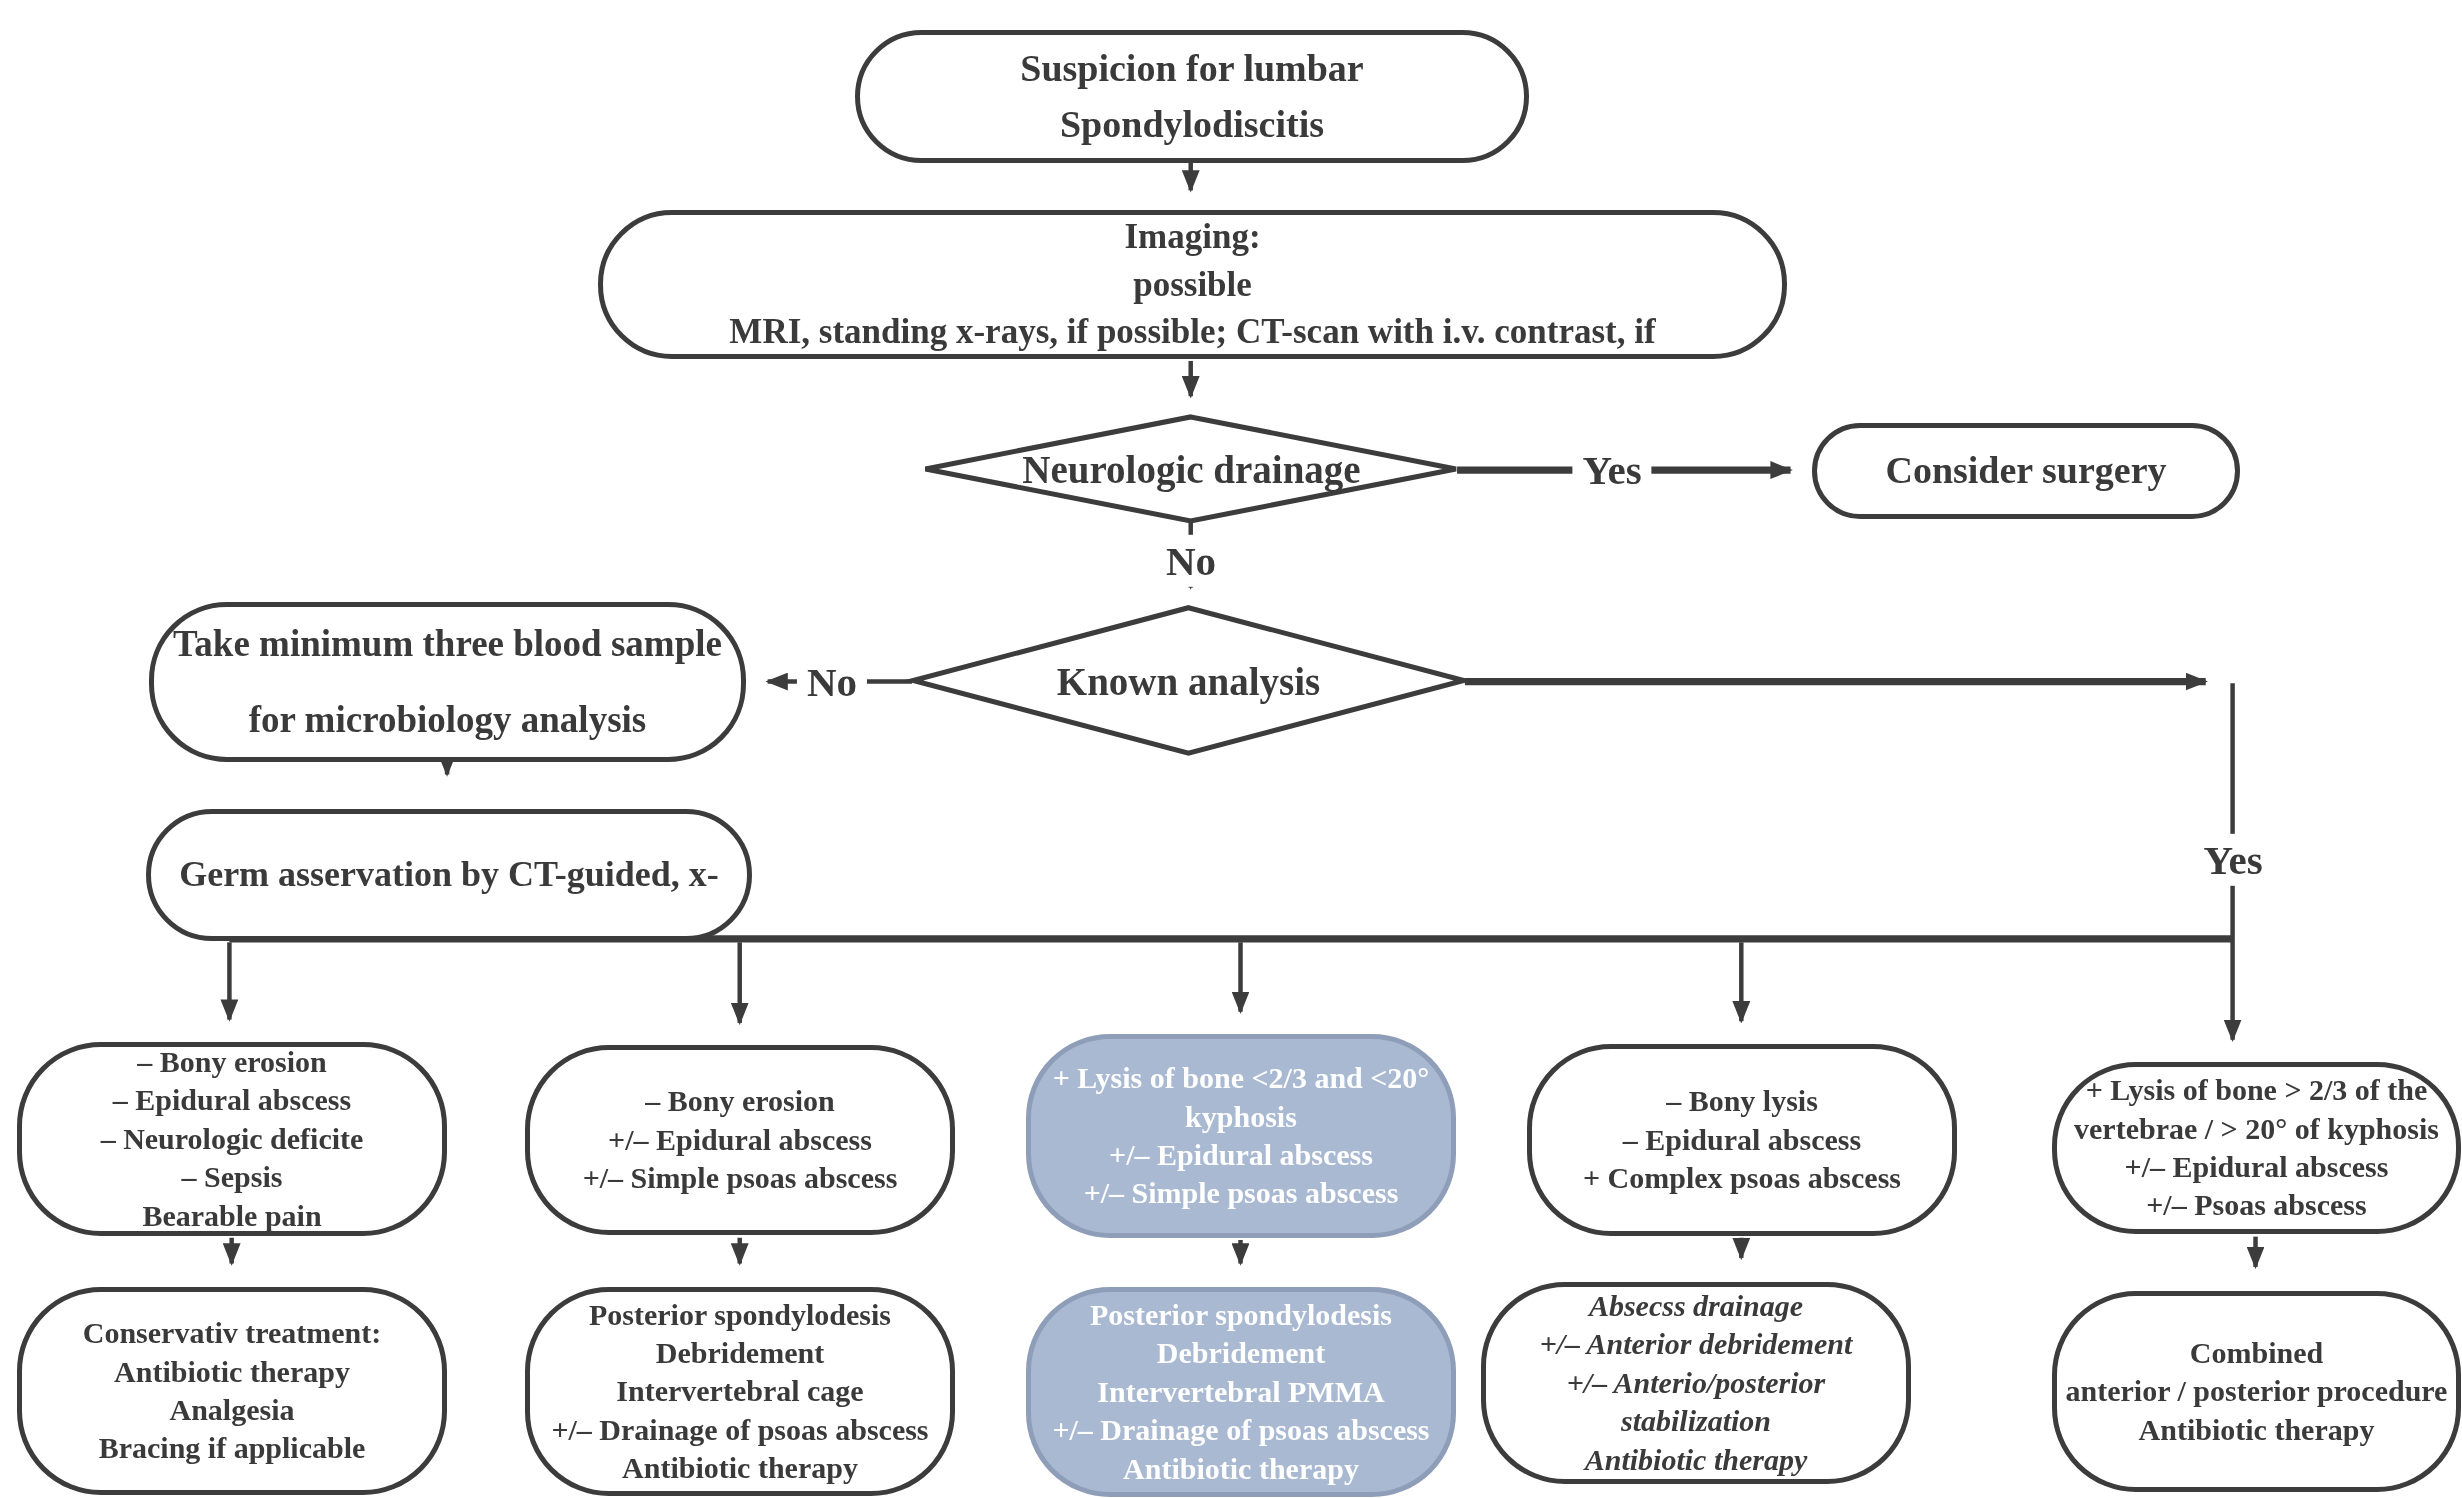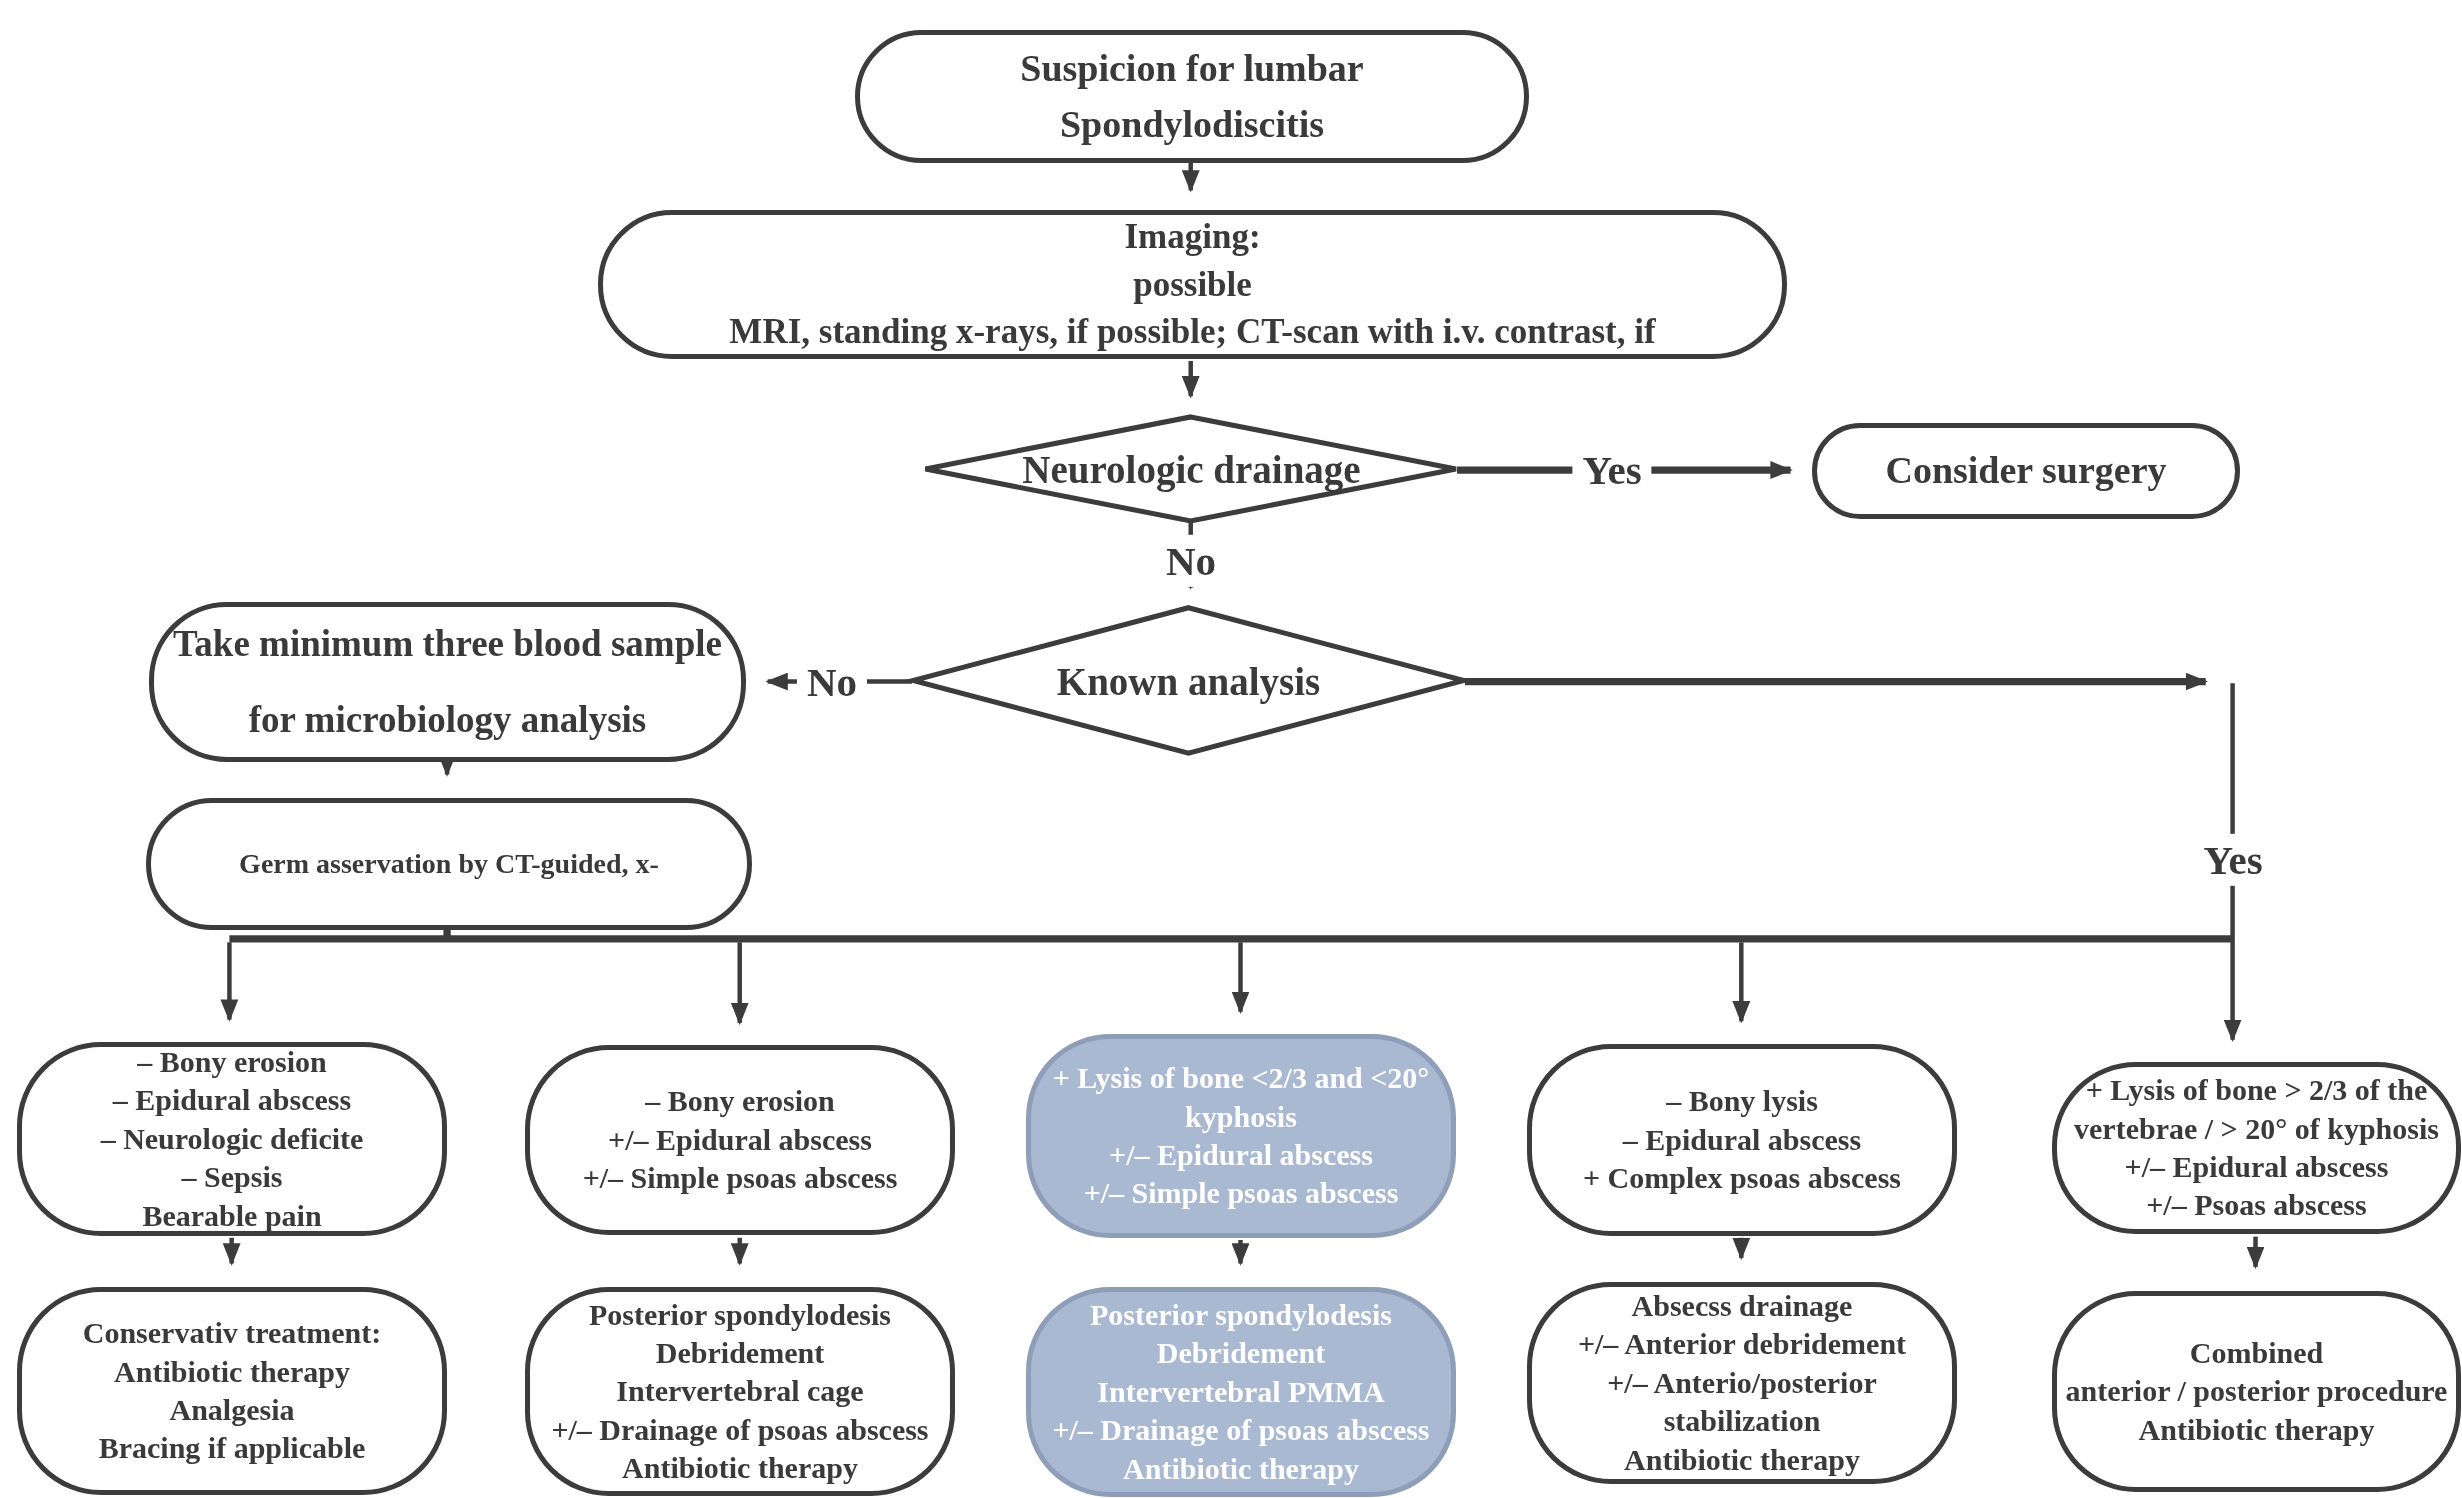--- a/index.html
+++ b/index.html
@@ -27,21 +27,21 @@
   }
   .node .ln,.lines .ln{white-space:nowrap;}
   .hl{background:var(--highlight-fill);border-color:var(--highlight-border);color:var(--highlight-text);}
   .dlabel,.elabel{
     position:absolute;display:flex;align-items:center;justify-content:center;
     text-align:center;white-space:nowrap;
   }
   .elabel{background:#fff;padding:2.2px 10px;transform:translate(-50%,-50%);font-size:41px;}
   .fs68{font-size:38px;line-height:1.45;}
   .fs62{font-size:35px;line-height:1.36;}
-  .fs64{font-size:28px;line-height:1.42;}
+  .fs64{font-size:36px;line-height:1.42;margin-top:11px;}
   .blood{line-height:2.05;font-size:37px;}
   .col{font-size:30px;line-height:1.28;}
   .dia{font-size:39px;}
 </style>
 </head>
 <body>
 
 <div class="stage">
 
   <svg class="wires" viewBox="0 0 4400 2677">
@@ -171,21 +171,21 @@
       </div>
   </div>
 
   <div class="node col" style="left:1527px;top:1044px;width:430px;height:192px;border-radius:84px;">
     <div class="lines">
         <div class="ln">– Bony lysis</div>
         <div class="ln">– Epidural abscess</div>
         <div class="ln">+ Complex psoas abscess</div>
       </div>
   </div>
-  <div class="node col" style="left:1527px;top:1282px;width:430px;height:202px;border-radius:84px;">
+  <div class="node col" style="left:1481px;top:1282px;width:430px;height:202px;border-radius:84px;font-style:italic;">
     <div class="lines">
         <div class="ln">Absecss drainage</div>
         <div class="ln">+/– Anterior debridement</div>
         <div class="ln">+/– Anterio/posterior</div>
         <div class="ln">stabilization</div>
         <div class="ln">Antibiotic therapy</div>
       </div>
   </div>
 
   <div class="node col" style="left:2052px;top:1062px;width:409px;height:172px;border-radius:84px;">

